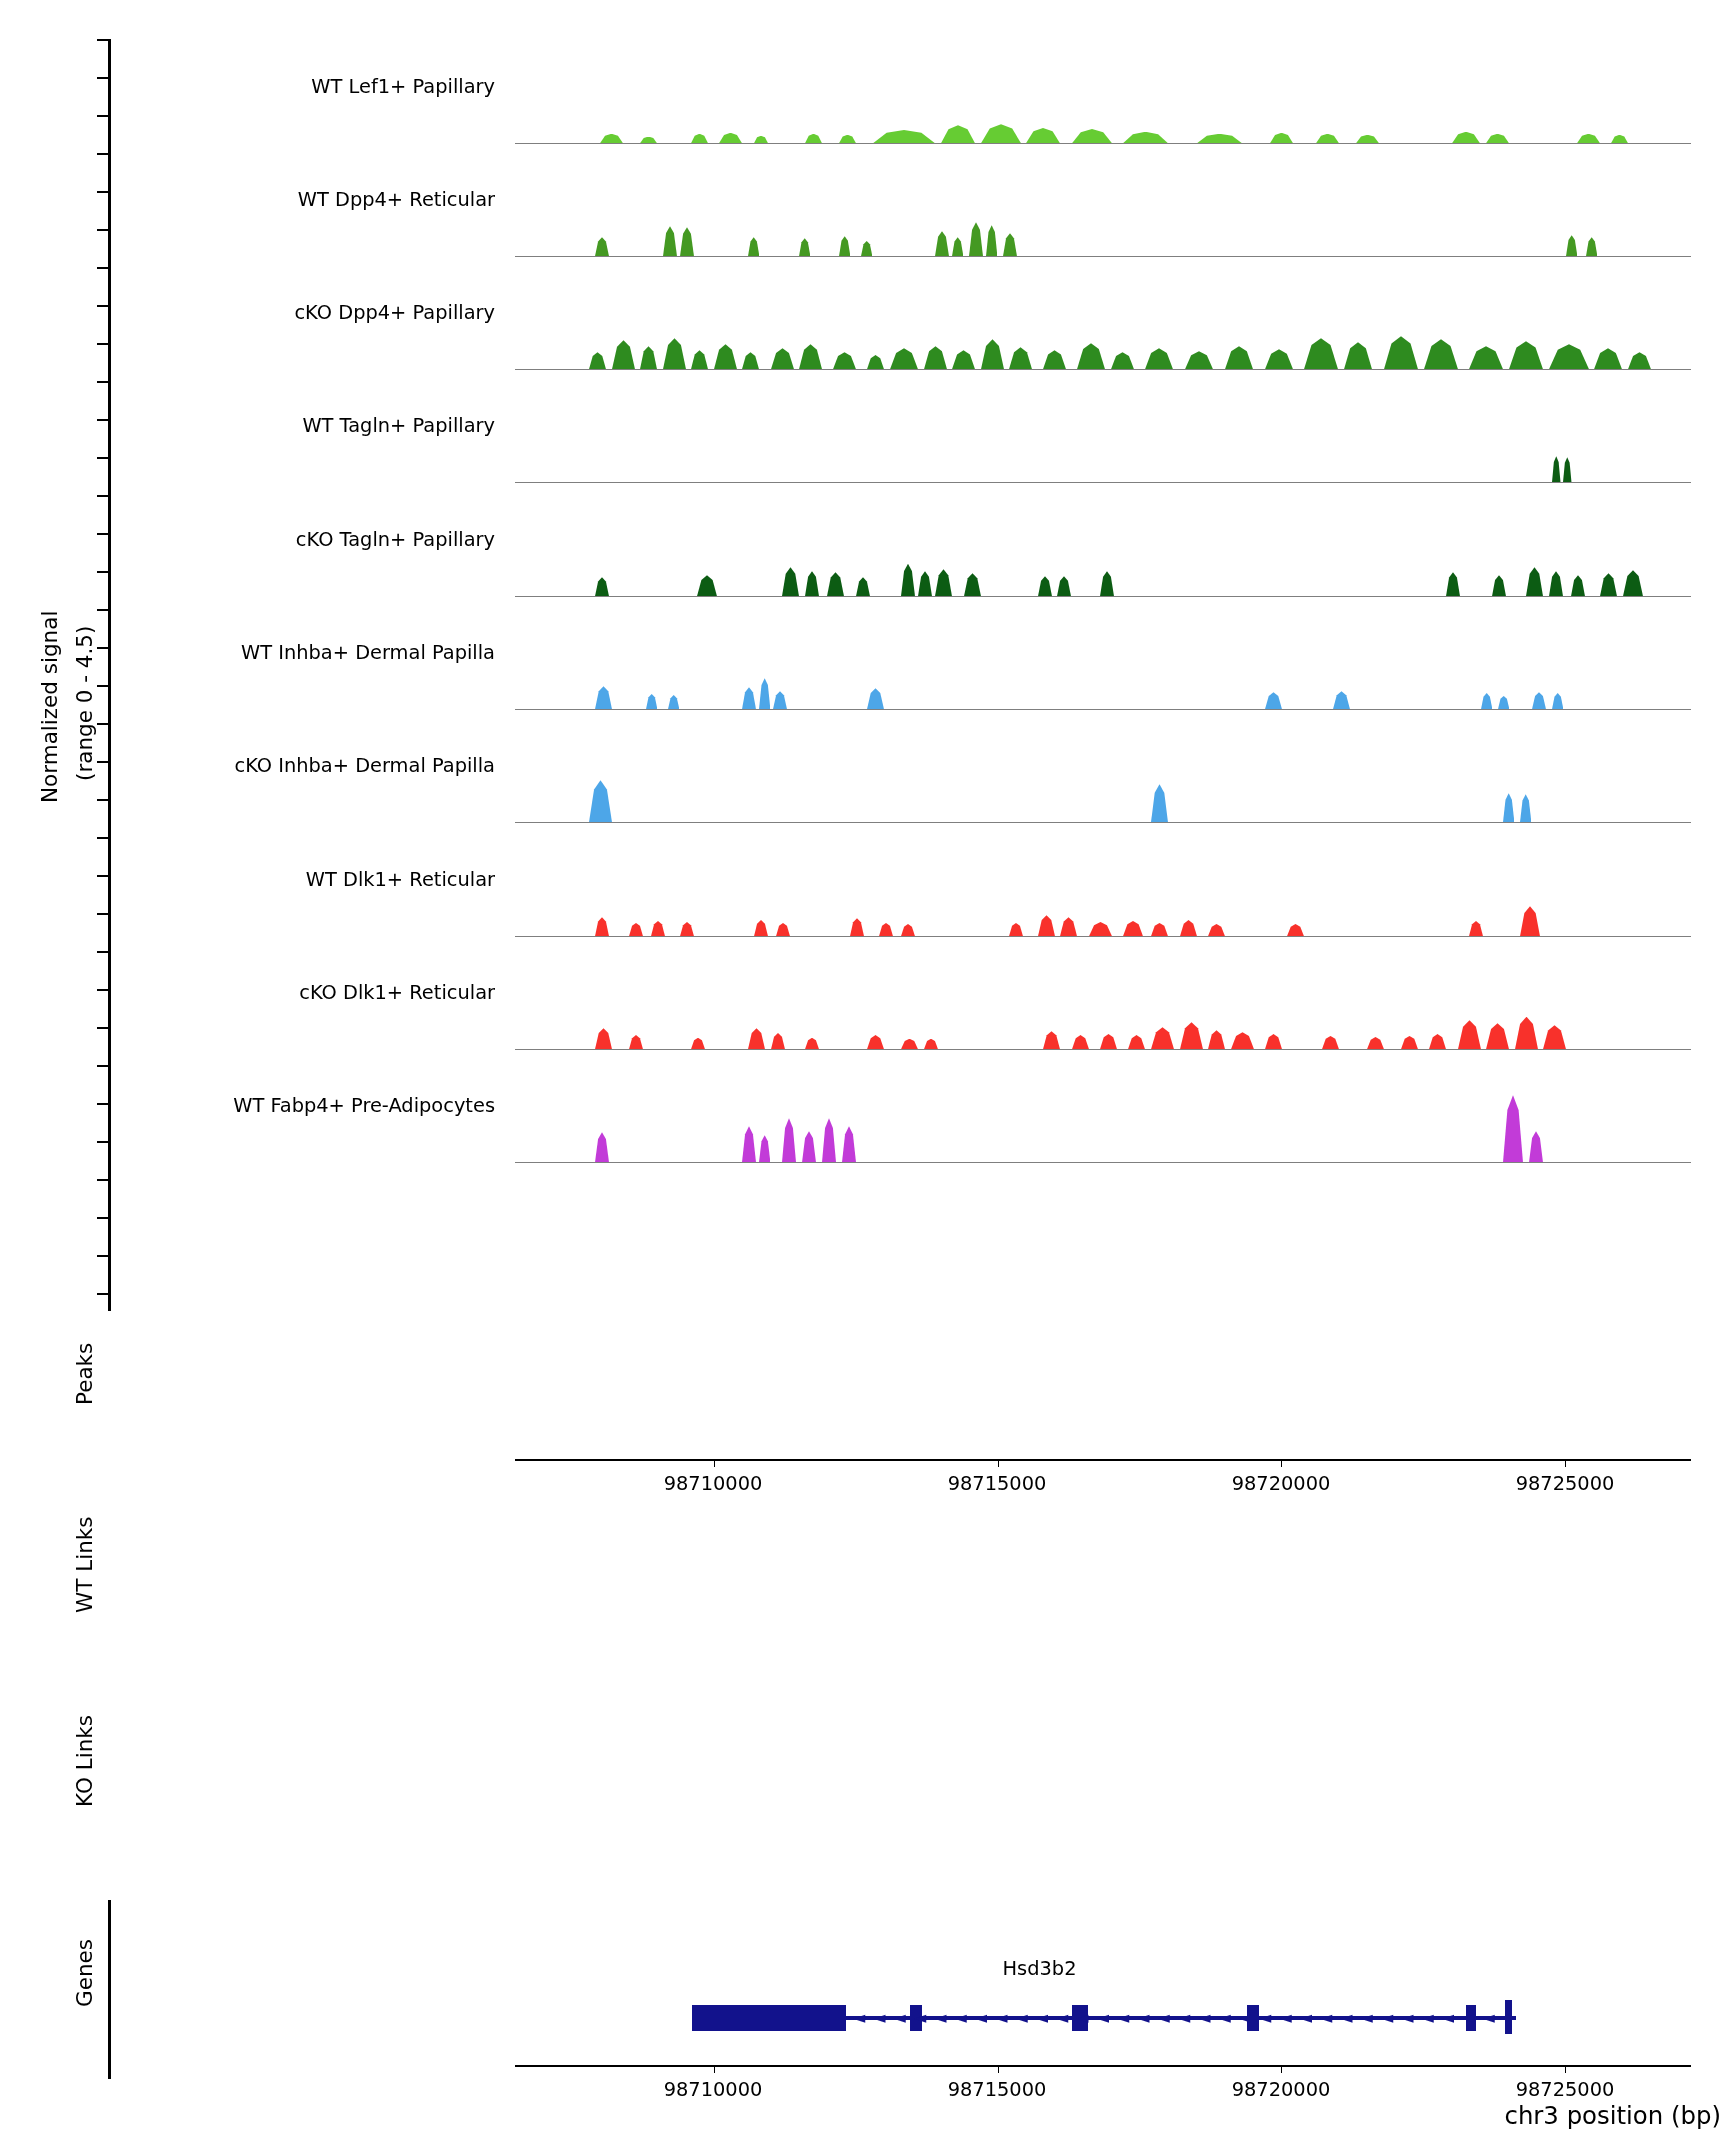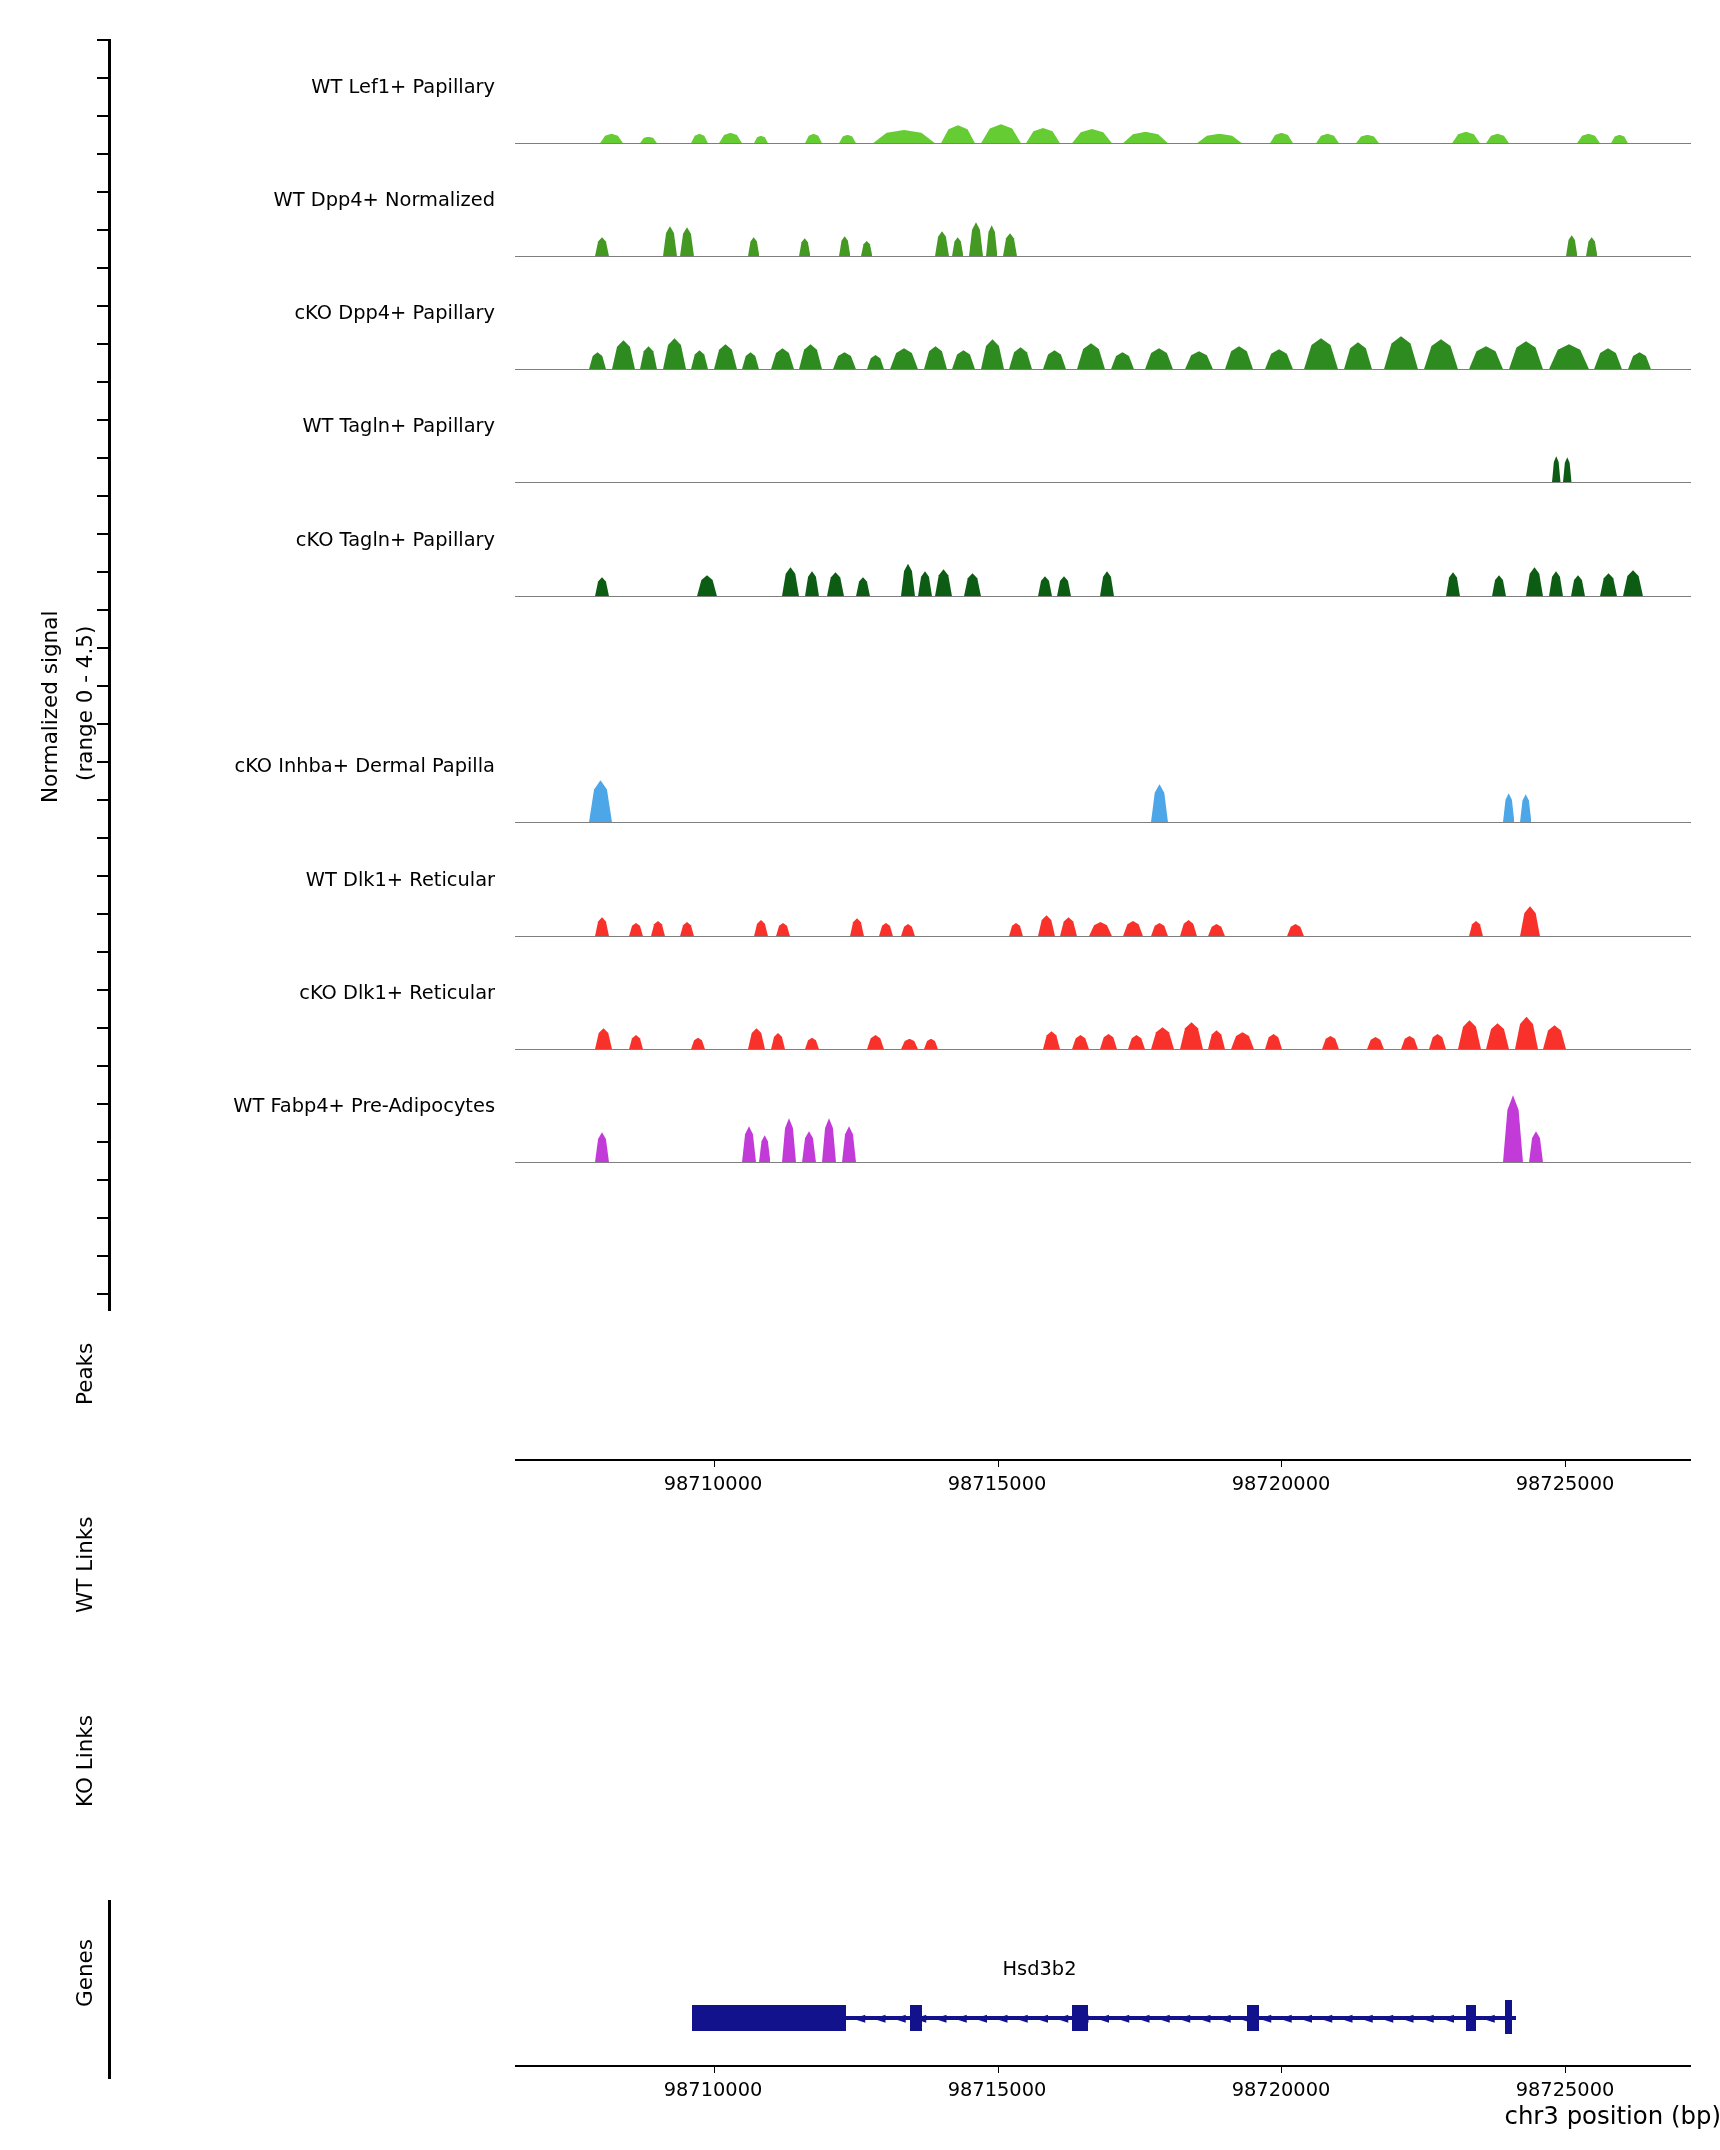--- a/index.html
+++ b/index.html
@@ -230,21 +230,21 @@
           <div class="peak" style="left: 801px; width: 23px; height: 9.6px; background: rgb(102, 204, 51); clip-path: polygon(0% 100%, 22% 22%, 50% 0%, 78% 22%, 100% 100%);"></div>
           <div class="peak" style="left: 841px; width: 23px; height: 8.6px; background: rgb(102, 204, 51); clip-path: polygon(0% 100%, 22% 22%, 50% 0%, 78% 22%, 100% 100%);"></div>
           <div class="peak" style="left: 937px; width: 28px; height: 11.5px; background: rgb(102, 204, 51); clip-path: polygon(0% 100%, 22% 22%, 50% 0%, 78% 22%, 100% 100%);"></div>
           <div class="peak" style="left: 971px; width: 23px; height: 9.6px; background: rgb(102, 204, 51); clip-path: polygon(0% 100%, 22% 22%, 50% 0%, 78% 22%, 100% 100%);"></div>
           <div class="peak" style="left: 1062px; width: 23px; height: 9.6px; background: rgb(102, 204, 51); clip-path: polygon(0% 100%, 22% 22%, 50% 0%, 78% 22%, 100% 100%);"></div>
           <div class="peak" style="left: 1096px; width: 17px; height: 8.6px; background: rgb(102, 204, 51); clip-path: polygon(0% 100%, 22% 22%, 50% 0%, 78% 22%, 100% 100%);"></div>
         </div>
         <div class="track-baseline" style="top: 100px;"></div>
       </div>
       <div class="track-row" style="top: 142px; height: 113px;">
-        <div class="track-label" style="top: 32px;">WT Dpp4+ Normalized</div>
+        <div class="track-label" style="top: 32px;">WT Dpp4+ Reticular</div>
         <div class="track-plot" style="top: 0px; height: 100px;">
           <div class="peak" style="left: 80px; width: 14px; height: 19px; background: rgb(68, 153, 34); clip-path: polygon(0% 100%, 22% 22%, 50% 0%, 78% 22%, 100% 100%);"></div>
           <div class="peak" style="left: 148px; width: 14px; height: 30px; background: rgb(68, 153, 34); clip-path: polygon(0% 100%, 22% 22%, 50% 0%, 78% 22%, 100% 100%);"></div>
           <div class="peak" style="left: 165px; width: 14px; height: 29px; background: rgb(68, 153, 34); clip-path: polygon(0% 100%, 22% 22%, 50% 0%, 78% 22%, 100% 100%);"></div>
           <div class="peak" style="left: 233px; width: 11.4px; height: 19px; background: rgb(68, 153, 34); clip-path: polygon(0% 100%, 22% 22%, 50% 0%, 78% 22%, 100% 100%);"></div>
           <div class="peak" style="left: 284px; width: 11.4px; height: 18px; background: rgb(68, 153, 34); clip-path: polygon(0% 100%, 22% 22%, 50% 0%, 78% 22%, 100% 100%);"></div>
           <div class="peak" style="left: 324px; width: 11.4px; height: 20px; background: rgb(68, 153, 34); clip-path: polygon(0% 100%, 22% 22%, 50% 0%, 78% 22%, 100% 100%);"></div>
           <div class="peak" style="left: 346px; width: 11.4px; height: 15.3px; background: rgb(68, 153, 34); clip-path: polygon(0% 100%, 22% 22%, 50% 0%, 78% 22%, 100% 100%);"></div>
           <div class="peak" style="left: 420px; width: 14px; height: 25px; background: rgb(68, 153, 34); clip-path: polygon(0% 100%, 22% 22%, 50% 0%, 78% 22%, 100% 100%);"></div>
           <div class="peak" style="left: 437px; width: 11.4px; height: 19px; background: rgb(68, 153, 34); clip-path: polygon(0% 100%, 22% 22%, 50% 0%, 78% 22%, 100% 100%);"></div>
@@ -321,20 +321,39 @@
           <div class="peak" style="left: 931px; width: 14px; height: 24px; background: rgb(12, 92, 19); clip-path: polygon(0% 100%, 22% 22%, 50% 0%, 78% 22%, 100% 100%);"></div>
           <div class="peak" style="left: 977px; width: 14px; height: 21px; background: rgb(12, 92, 19); clip-path: polygon(0% 100%, 22% 22%, 50% 0%, 78% 22%, 100% 100%);"></div>
           <div class="peak" style="left: 1011px; width: 17px; height: 29px; background: rgb(12, 92, 19); clip-path: polygon(0% 100%, 22% 22%, 50% 0%, 78% 22%, 100% 100%);"></div>
           <div class="peak" style="left: 1034px; width: 14px; height: 25px; background: rgb(12, 92, 19); clip-path: polygon(0% 100%, 22% 22%, 50% 0%, 78% 22%, 100% 100%);"></div>
           <div class="peak" style="left: 1056px; width: 14px; height: 21px; background: rgb(12, 92, 19); clip-path: polygon(0% 100%, 22% 22%, 50% 0%, 78% 22%, 100% 100%);"></div>
           <div class="peak" style="left: 1085px; width: 17px; height: 23px; background: rgb(12, 92, 19); clip-path: polygon(0% 100%, 22% 22%, 50% 0%, 78% 22%, 100% 100%);"></div>
           <div class="peak" style="left: 1108px; width: 20px; height: 26px; background: rgb(12, 92, 19); clip-path: polygon(0% 100%, 22% 22%, 50% 0%, 78% 22%, 100% 100%);"></div>
         </div>
         <div class="track-baseline" style="top: 100px;"></div>
       </div>
+      <div class="track-row" style="top: 595px; height: 113px;">
+        <div class="track-label" style="top: 32px;">WT Inhba+ Dermal Papilla</div>
+        <div class="track-plot" style="top: 0px; height: 100px;">
+          <div class="peak" style="left: 80px; width: 17px; height: 23px; background: rgb(77, 166, 232); clip-path: polygon(0% 100%, 22% 22%, 50% 0%, 78% 22%, 100% 100%);"></div>
+          <div class="peak" style="left: 131px; width: 11.4px; height: 15.3px; background: rgb(77, 166, 232); clip-path: polygon(0% 100%, 22% 22%, 50% 0%, 78% 22%, 100% 100%);"></div>
+          <div class="peak" style="left: 153px; width: 11.4px; height: 14.3px; background: rgb(77, 166, 232); clip-path: polygon(0% 100%, 22% 22%, 50% 0%, 78% 22%, 100% 100%);"></div>
+          <div class="peak" style="left: 227px; width: 14px; height: 22px; background: rgb(77, 166, 232); clip-path: polygon(0% 100%, 22% 22%, 50% 0%, 78% 22%, 100% 100%);"></div>
+          <div class="peak" style="left: 244px; width: 11.4px; height: 31px; background: rgb(77, 166, 232); clip-path: polygon(0% 100%, 22% 22%, 50% 0%, 78% 22%, 100% 100%);"></div>
+          <div class="peak" style="left: 258px; width: 14px; height: 18px; background: rgb(77, 166, 232); clip-path: polygon(0% 100%, 22% 22%, 50% 0%, 78% 22%, 100% 100%);"></div>
+          <div class="peak" style="left: 352px; width: 17px; height: 21px; background: rgb(77, 166, 232); clip-path: polygon(0% 100%, 22% 22%, 50% 0%, 78% 22%, 100% 100%);"></div>
+          <div class="peak" style="left: 750px; width: 17px; height: 17px; background: rgb(77, 166, 232); clip-path: polygon(0% 100%, 22% 22%, 50% 0%, 78% 22%, 100% 100%);"></div>
+          <div class="peak" style="left: 818px; width: 17px; height: 18px; background: rgb(77, 166, 232); clip-path: polygon(0% 100%, 22% 22%, 50% 0%, 78% 22%, 100% 100%);"></div>
+          <div class="peak" style="left: 966px; width: 11.4px; height: 16.2px; background: rgb(77, 166, 232); clip-path: polygon(0% 100%, 22% 22%, 50% 0%, 78% 22%, 100% 100%);"></div>
+          <div class="peak" style="left: 983px; width: 11.4px; height: 13.4px; background: rgb(77, 166, 232); clip-path: polygon(0% 100%, 22% 22%, 50% 0%, 78% 22%, 100% 100%);"></div>
+          <div class="peak" style="left: 1017px; width: 14px; height: 17px; background: rgb(77, 166, 232); clip-path: polygon(0% 100%, 22% 22%, 50% 0%, 78% 22%, 100% 100%);"></div>
+          <div class="peak" style="left: 1037px; width: 11.4px; height: 16.2px; background: rgb(77, 166, 232); clip-path: polygon(0% 100%, 22% 22%, 50% 0%, 78% 22%, 100% 100%);"></div>
+        </div>
+        <div class="track-baseline" style="top: 100px;"></div>
+      </div>
       <div class="track-row" style="top: 708px; height: 113px;">
         <div class="track-label" style="top: 32px;">cKO Inhba+ Dermal Papilla</div>
         <div class="track-plot" style="top: 0px; height: 100px;">
           <div class="peak" style="left: 74px; width: 23px; height: 42px; background: rgb(77, 166, 232); clip-path: polygon(0% 100%, 22% 22%, 50% 0%, 78% 22%, 100% 100%);"></div>
           <div class="peak" style="left: 636px; width: 17px; height: 38px; background: rgb(77, 166, 232); clip-path: polygon(0% 100%, 22% 22%, 50% 0%, 78% 22%, 100% 100%);"></div>
           <div class="peak" style="left: 988px; width: 11.4px; height: 29px; background: rgb(77, 166, 232); clip-path: polygon(0% 100%, 22% 22%, 50% 0%, 78% 22%, 100% 100%);"></div>
           <div class="peak" style="left: 1005px; width: 11.4px; height: 28px; background: rgb(77, 166, 232); clip-path: polygon(0% 100%, 22% 22%, 50% 0%, 78% 22%, 100% 100%);"></div>
         </div>
         <div class="track-baseline" style="top: 100px;"></div>
       </div>

